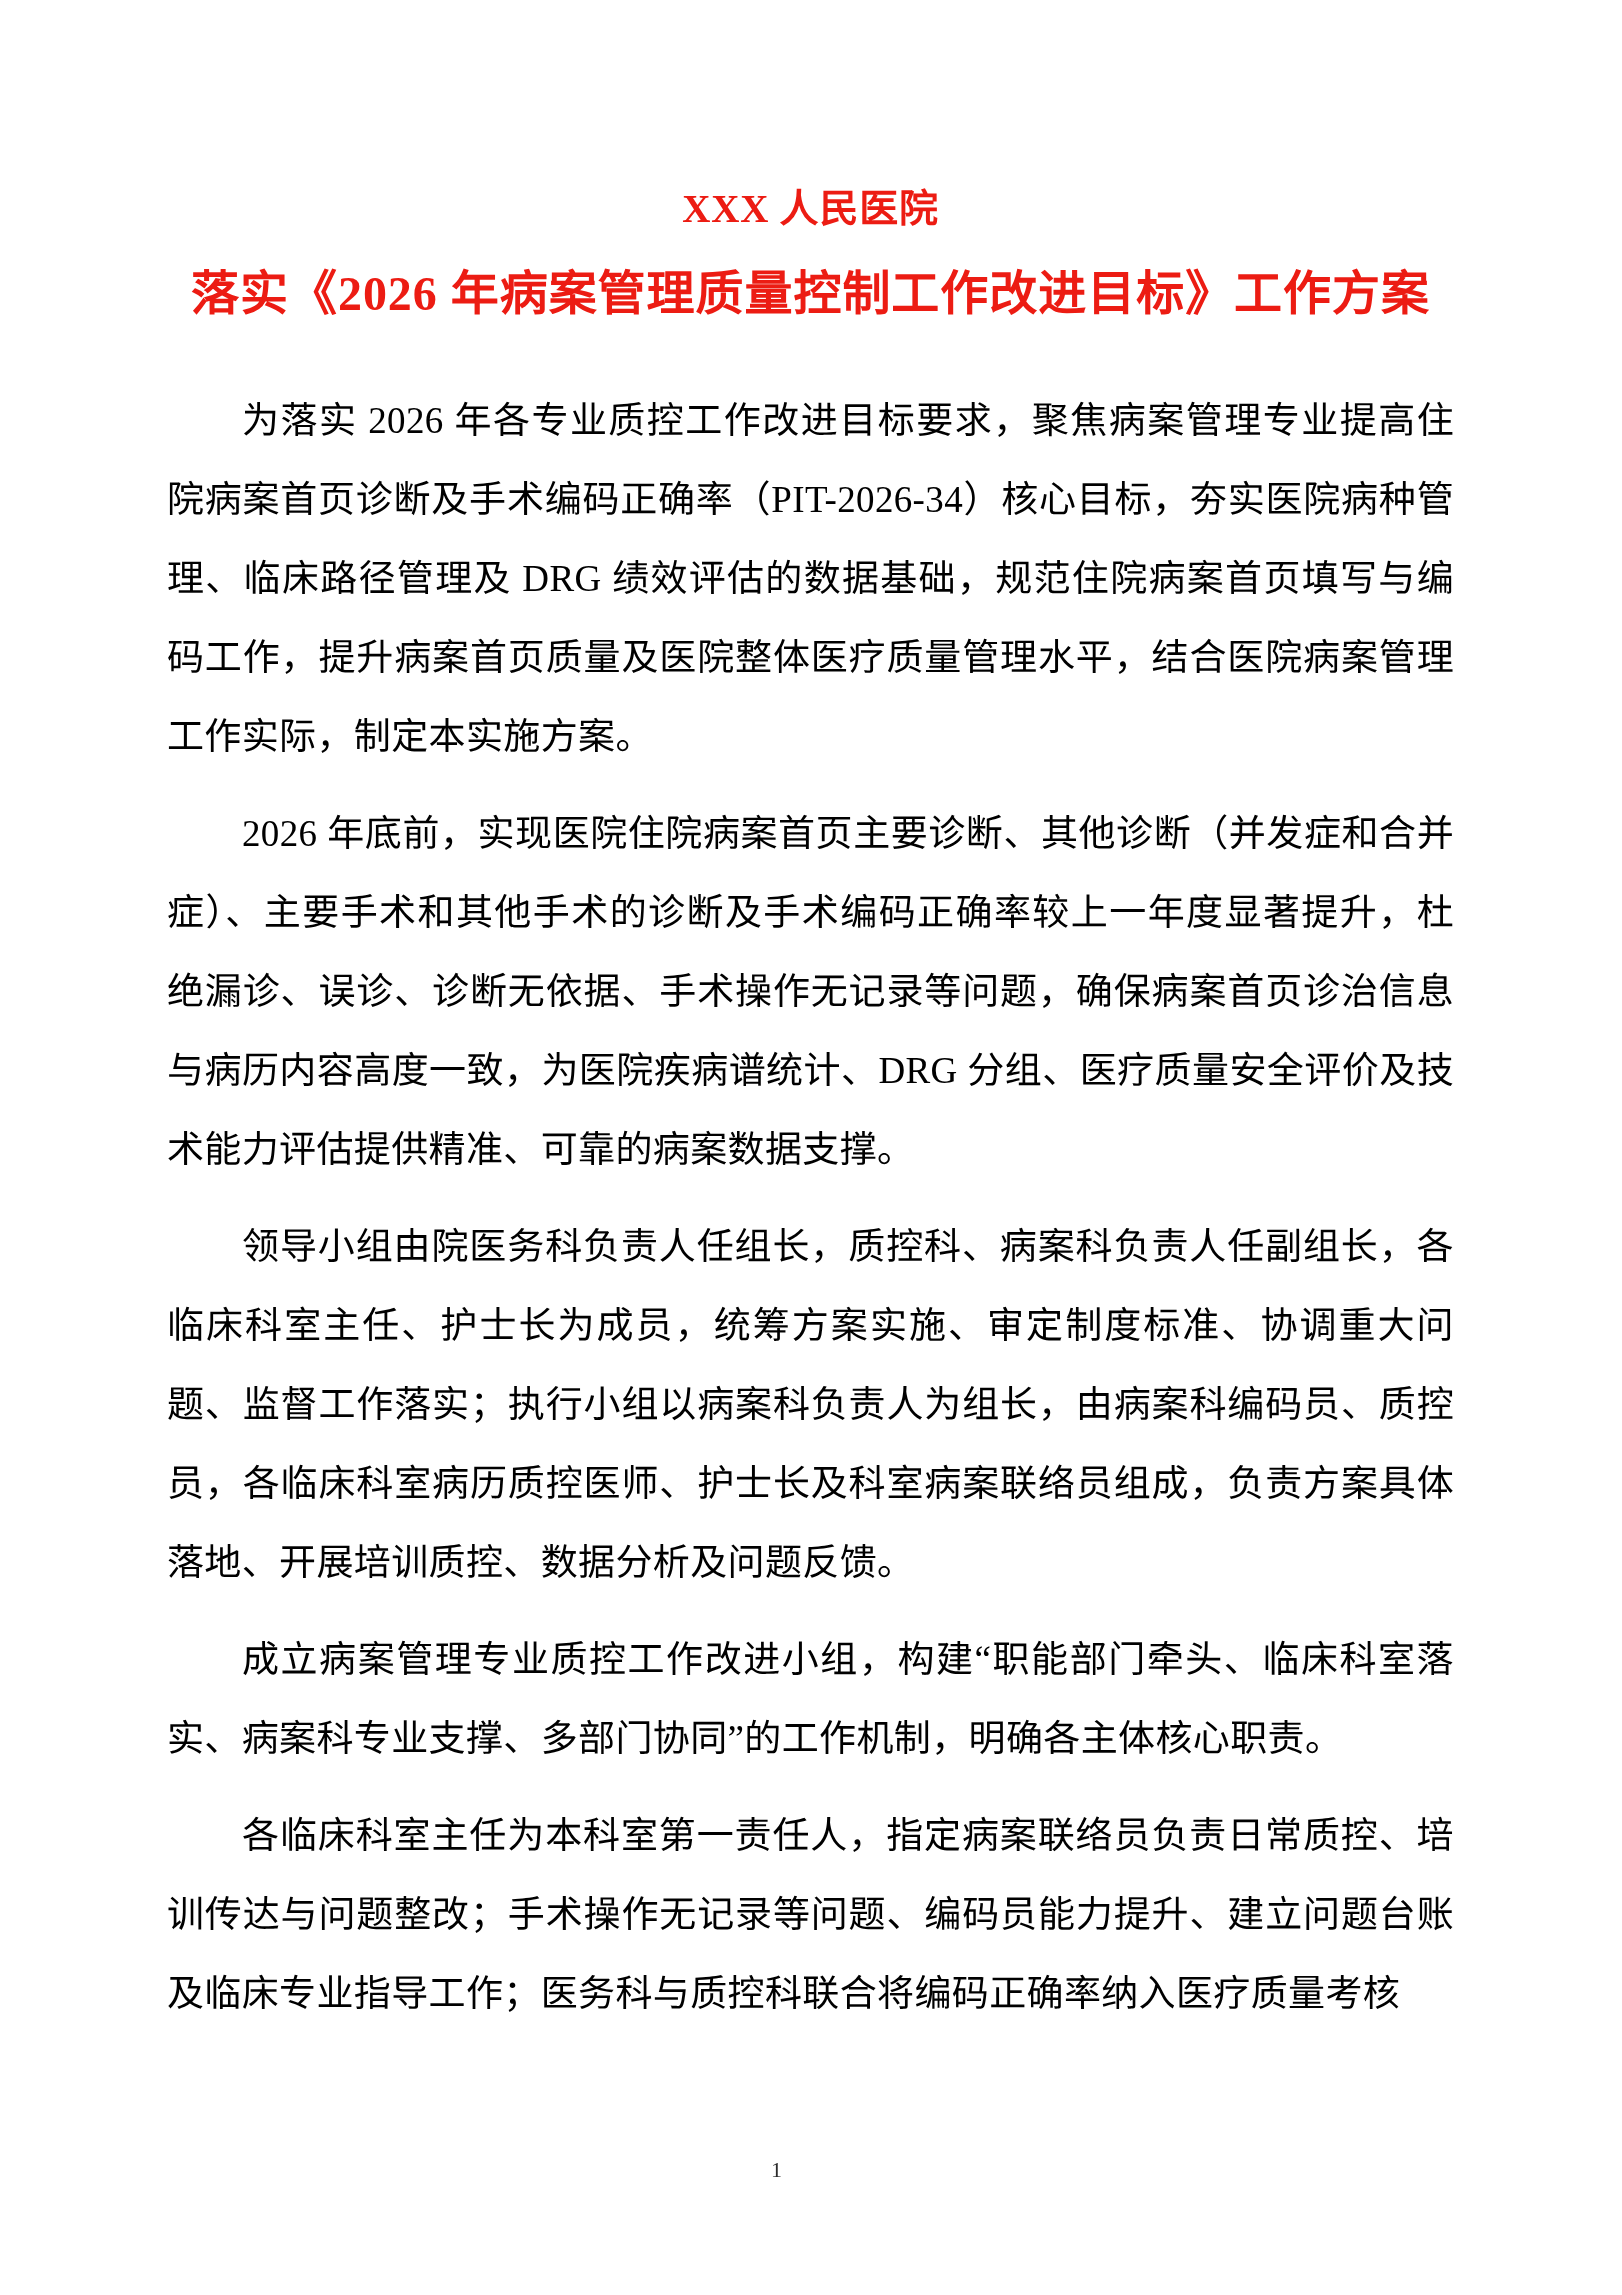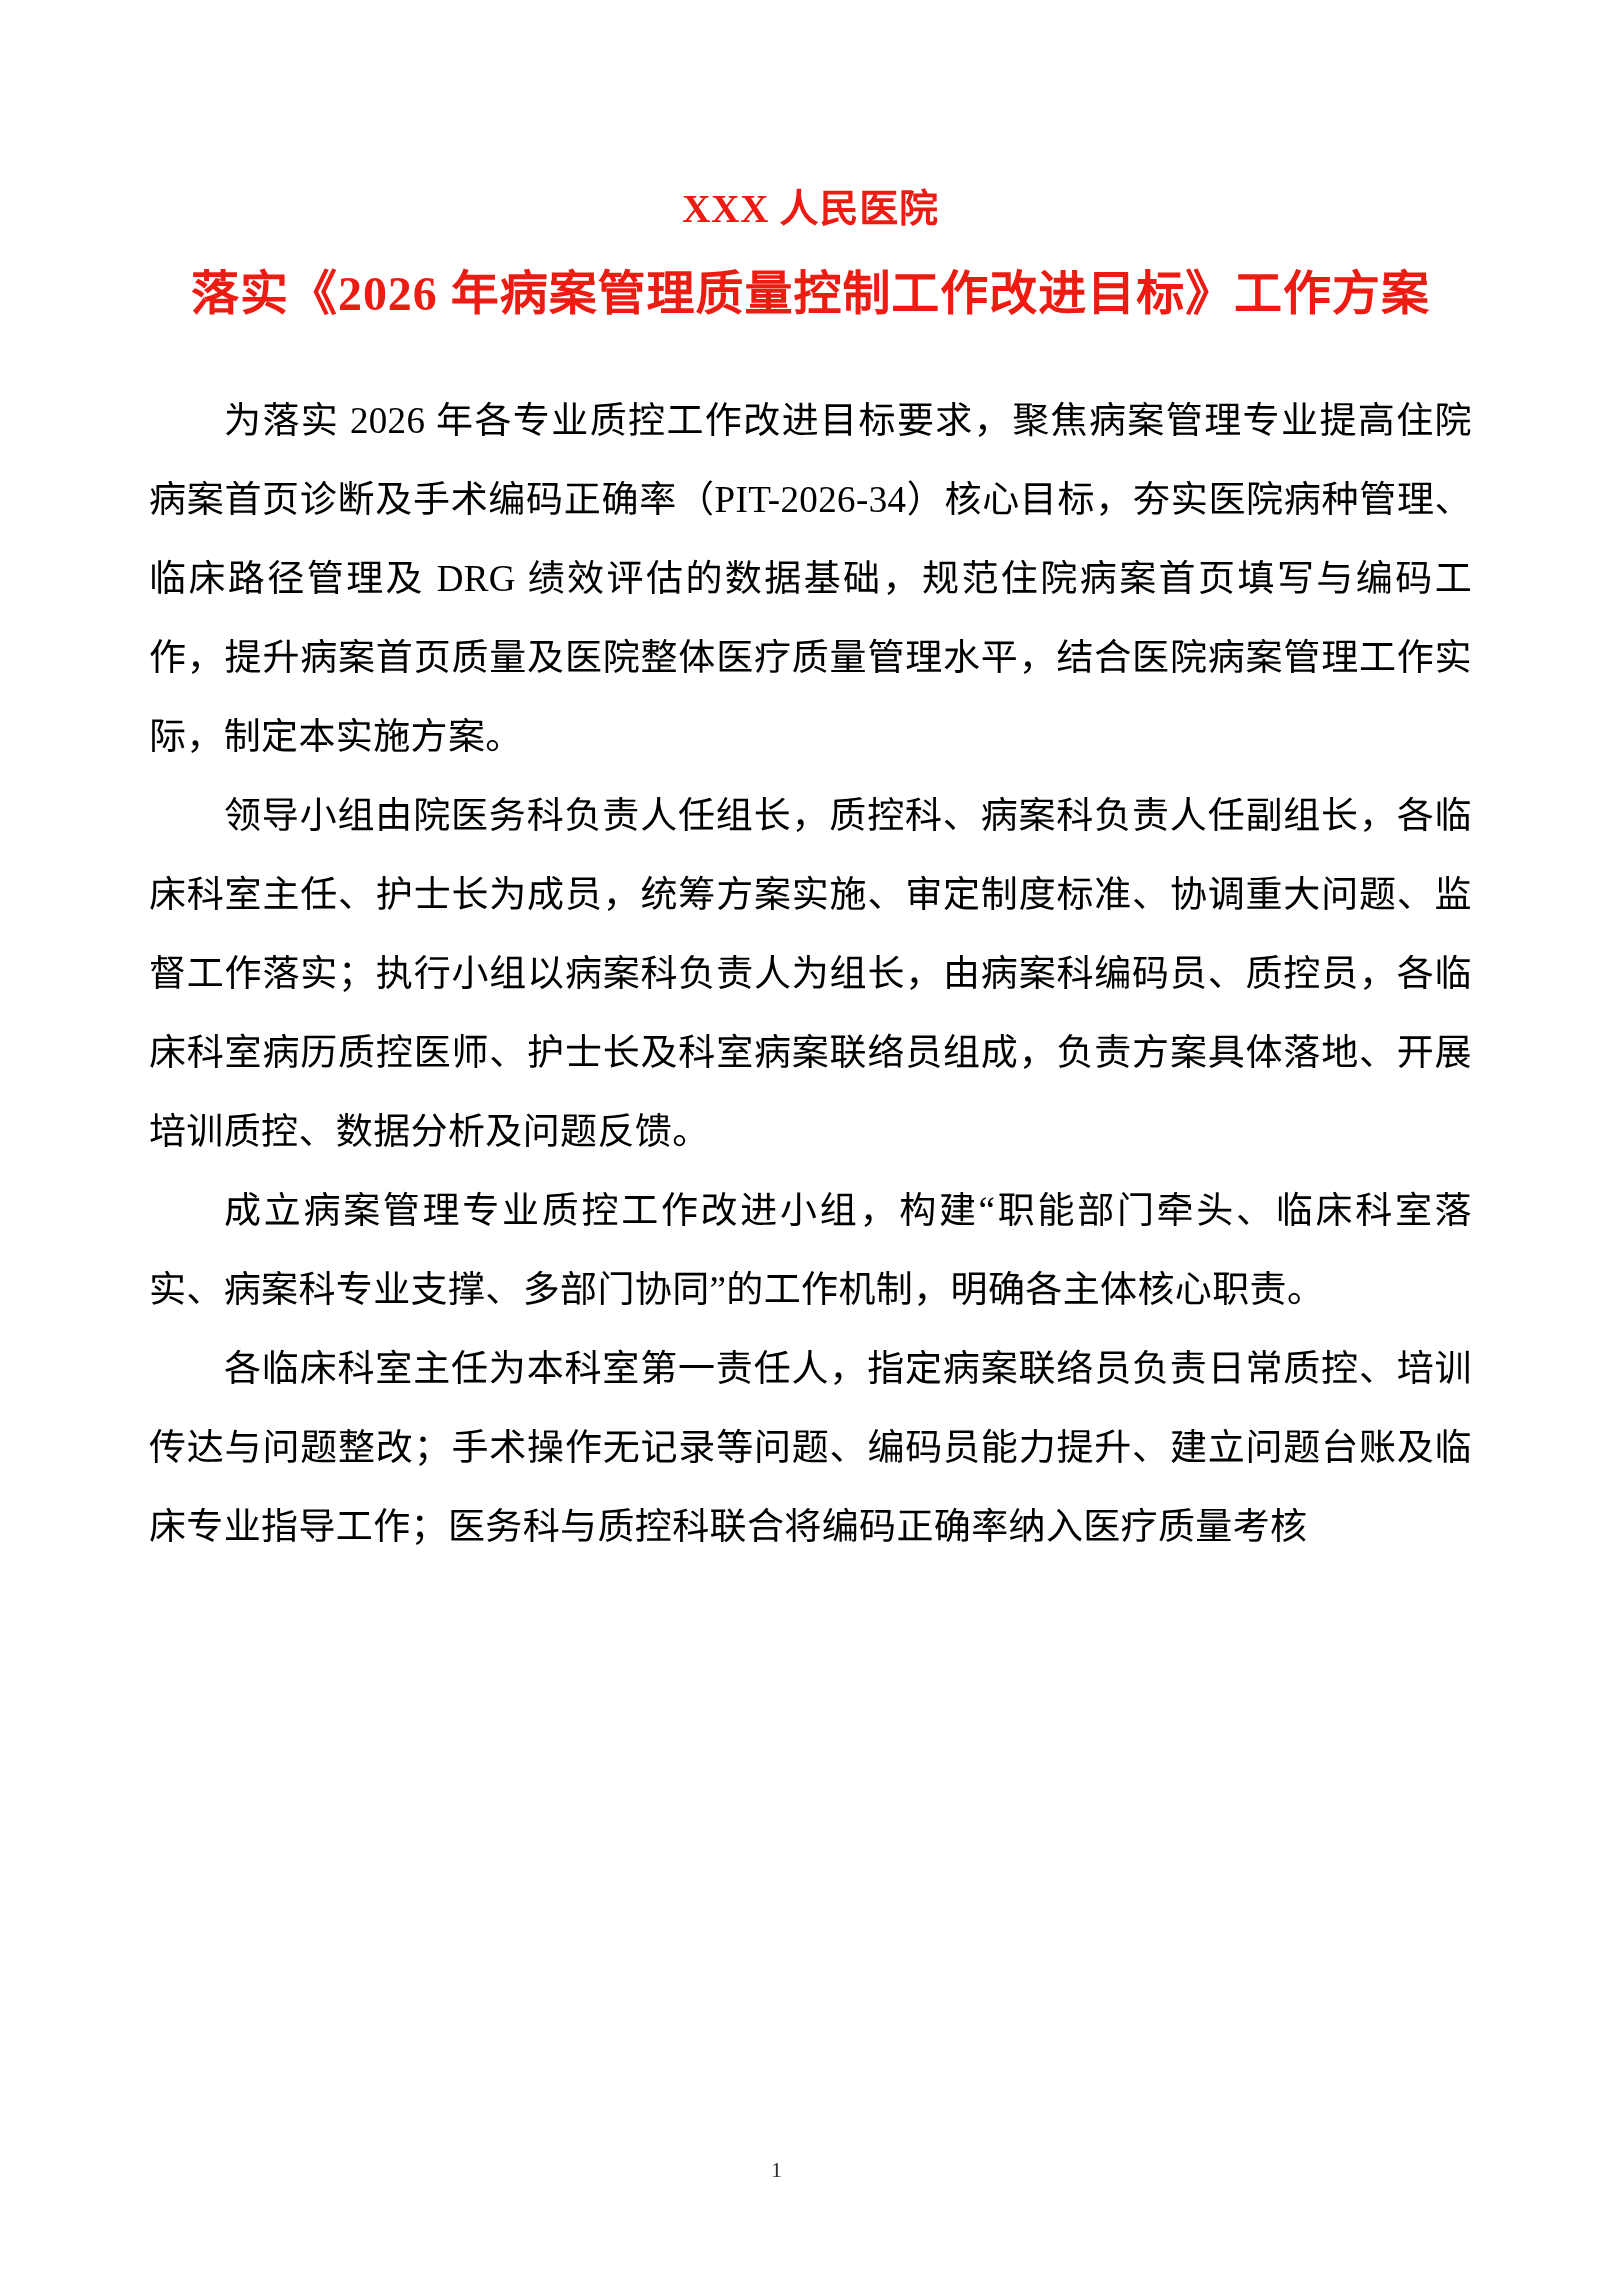--- a/index.html
+++ b/index.html
@@ -54,21 +54,21 @@
     line-height: 55px;
     margin-top: 30px;
   }
 
   
   .body-block {
     margin-top: 60px;
   }
 
   p.para {
-    margin: 0;
+    margin: 18px;
     font-size: 37px;
     line-height: 79px;
     text-align: justify;
     text-justify: inter-character;
     text-indent: 75px;
     letter-spacing: 0.01em;
     font-family: "Liberation Serif", "DejaVu Serif", serif;
   }
 
   h2.heading {
@@ -104,20 +104,21 @@
     <div class="title-block">
       <div class="doc-title-main">XXX 人民医院</div>
       <div class="doc-title-sub">落实《2026 年病案管理质量控制工作改进目标》工作方案</div>
     </div>
 
     <div class="body-block">
 
       <p class="para">为落实 2026 年各专业质控工作改进目标要求，聚焦病案管理专业提高住院病案首页诊断及手术编码正确率（PIT-2026-34）核心目标，夯实医院病种管理、临床路径管理及 DRG 绩效评估的数据基础，规范住院病案首页填写与编码工作，提升病案首页质量及医院整体医疗质量管理水平，结合医院病案管理工作实际，制定本实施方案。</p>
 
 
+      <p class="para">2026 年底前，实现医院住院病案首页主要诊断、其他诊断（并发症和合并症）、主要手术和其他手术的诊断及手术编码正确率较上一年度显著提升，杜绝漏诊、误诊、诊断无依据、手术操作无记录等问题，确保病案首页诊治信息与病历内容高度一致，为医院疾病谱统计、DRG 分组、医疗质量安全评价及技术能力评估提供精准、可靠的病案数据支撑。</p>
 
 
       <p class="para">领导小组由院医务科负责人任组长，质控科、病案科负责人任副组长，各临床科室主任、护士长为成员，统筹方案实施、审定制度标准、协调重大问题、监督工作落实；执行小组以病案科负责人为组长，由病案科编码员、质控员，各临床科室病历质控医师、护士长及科室病案联络员组成，负责方案具体落地、开展培训质控、数据分析及问题反馈。</p>
 
       <p class="para">成立病案管理专业质控工作改进小组，构建“职能部门牵头、临床科室落实、病案科专业支撑、多部门协同”的工作机制，明确各主体核心职责。</p>
 
       <p class="para">各临床科室主任为本科室第一责任人，指定病案联络员负责日常质控、培训传达与问题整改；手术操作无记录等问题、编码员能力提升、建立问题台账及临床专业指导工作；医务科与质控科联合将编码正确率纳入医疗质量考核</p>
 
     </div>
   </div>

